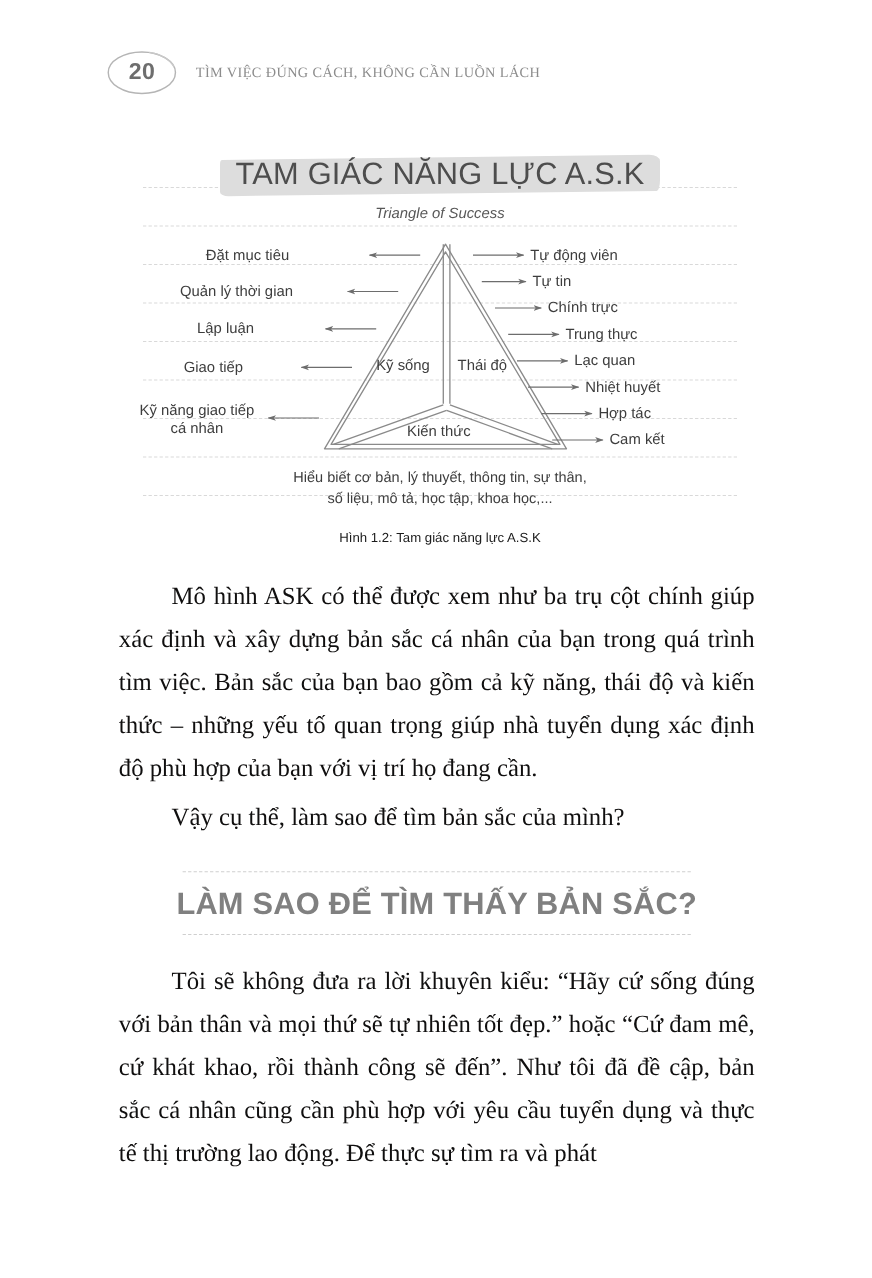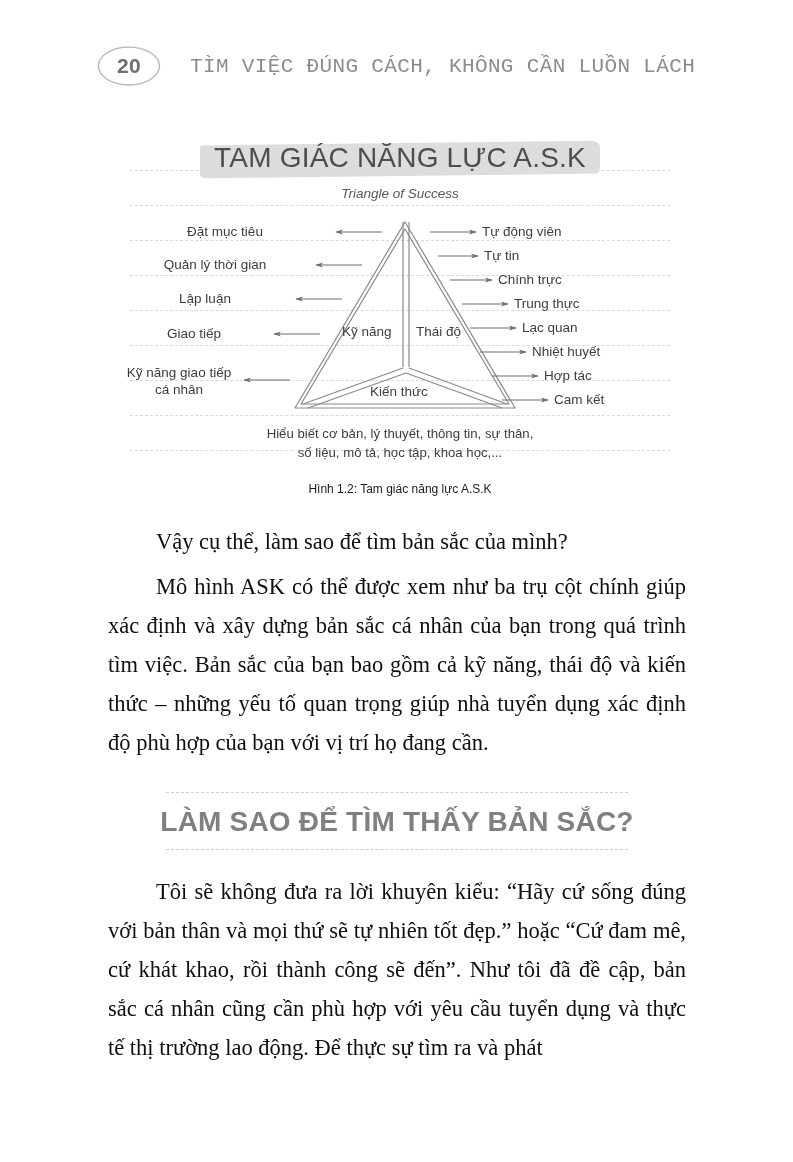--- a/index.html
+++ b/index.html
@@ -50,23 +50,23 @@
     display: flex;
     align-items: center;
     justify-content: center;
     font-family: "Liberation Sans", sans-serif;
     font-weight: bold;
     font-size: 21px;
     color: #6e6e6e;
     letter-spacing: 0.3px;
   }
   .header-title {
-    margin-left: 28px;
-    font-family: Liberation Mono, monospace;
-    font-size: 21px;
+    margin-left: 16px;
+    font-family: Liberation Serif, serif;
+    font-size: 13px;
     letter-spacing: 0.35px;
     color: #8c8c8c;
     white-space: nowrap;
   }
 
   
   .figure {
     position: absolute;
     left: 120px;
     top: 132px;
@@ -318,35 +318,35 @@
 
     <div class="lbl lbl-right" style="left:362px; top:92px;">Tự động viên</div>
     <div class="lbl lbl-right" style="left:364px; top:116px;">Tự tin</div>
     <div class="lbl lbl-right" style="left:378px; top:140px;">Chính trực</div>
     <div class="lbl lbl-right" style="left:394px; top:164px;">Trung thực</div>
     <div class="lbl lbl-right" style="left:402px; top:188px;">Lạc quan</div>
     <div class="lbl lbl-right" style="left:412px; top:212px;">Nhiệt huyết</div>
     <div class="lbl lbl-right" style="left:424px; top:236px;">Hợp tác</div>
     <div class="lbl lbl-right" style="left:434px; top:260px;">Cam kết</div>
 
-    <div class="tri-zone" style="left:222px; top:192px;">Kỹ năng</div>
+    <div class="tri-zone" style="left:222px; top:192px;">Kỹ sống</div>
     <div class="tri-zone" style="left:296px; top:192px;">Thái độ</div>
     <div class="tri-zone" style="left:250px; top:252px;">Kiến thức</div>
 
     <div class="fig-footnote">
       <div>Hiểu biết cơ bản, lý thuyết, thông tin, sự thân,</div>
       <div>số liệu, mô tả, học tập, khoa học,...</div>
     </div>
   </div>
 
   <div class="fig-caption">Hình 1.2: Tam giác năng lực A.S.K</div>
 
   <div class="body-col">
+    <p class="para last-line-natural">Mô hình ASK có thể được xem như ba trụ cột chính giúp xác định và xây dựng bản sắc cá nhân của bạn trong quá trình tìm việc. Bản sắc của bạn bao gồm cả kỹ năng, thái độ và kiến thức – những yếu tố quan trọng giúp nhà tuyển dụng xác định độ phù hợp của bạn với vị trí họ đang cần.</p>
     <p class="para last-line-natural">Vậy cụ thể, làm sao để tìm bản sắc của mình?</p>
-    <p class="para last-line-natural">Mô hình ASK có thể được xem như ba trụ cột chính giúp xác định và xây dựng bản sắc cá nhân của bạn trong quá trình tìm việc. Bản sắc của bạn bao gồm cả kỹ năng, thái độ và kiến thức – những yếu tố quan trọng giúp nhà tuyển dụng xác định độ phù hợp của bạn với vị trí họ đang cần.</p>
 
     <div class="section-head-wrap">
       <span class="section-head">LÀM SAO ĐỂ TÌM THẤY BẢN SẮC?</span>
     </div>
 
     <p class="para">Tôi sẽ không đưa ra lời khuyên kiểu: “Hãy cứ sống đúng với bản thân và mọi thứ sẽ tự nhiên tốt đẹp.” hoặc “Cứ đam mê, cứ khát khao, rồi thành công sẽ đến”. Như tôi đã đề cập, bản sắc cá nhân cũng cần phù hợp với yêu cầu tuyển dụng và thực tế thị trường lao động. Để thực sự tìm ra và phát</p>
   </div>
 
 </div>
 

